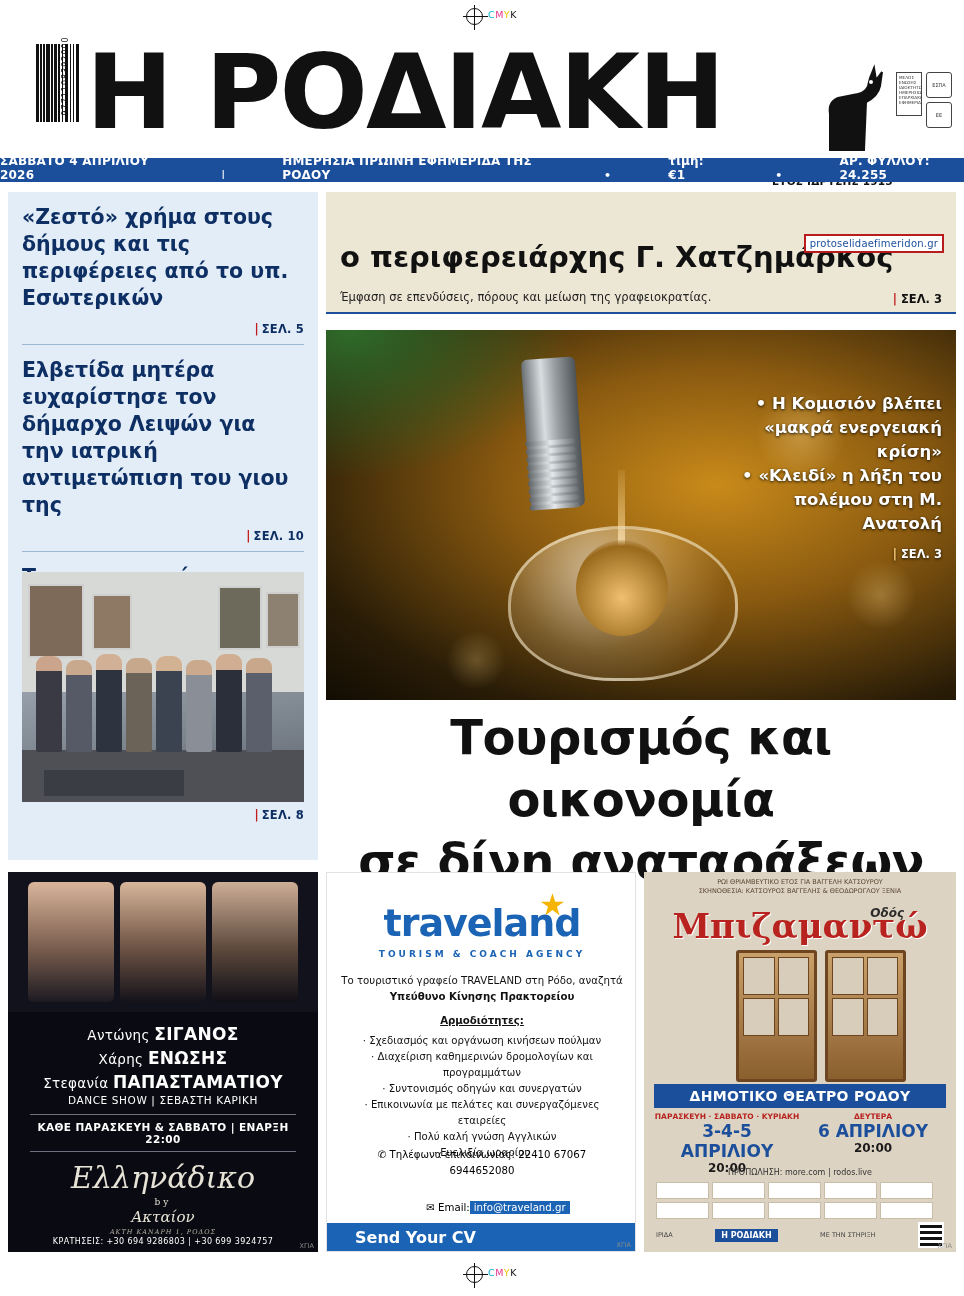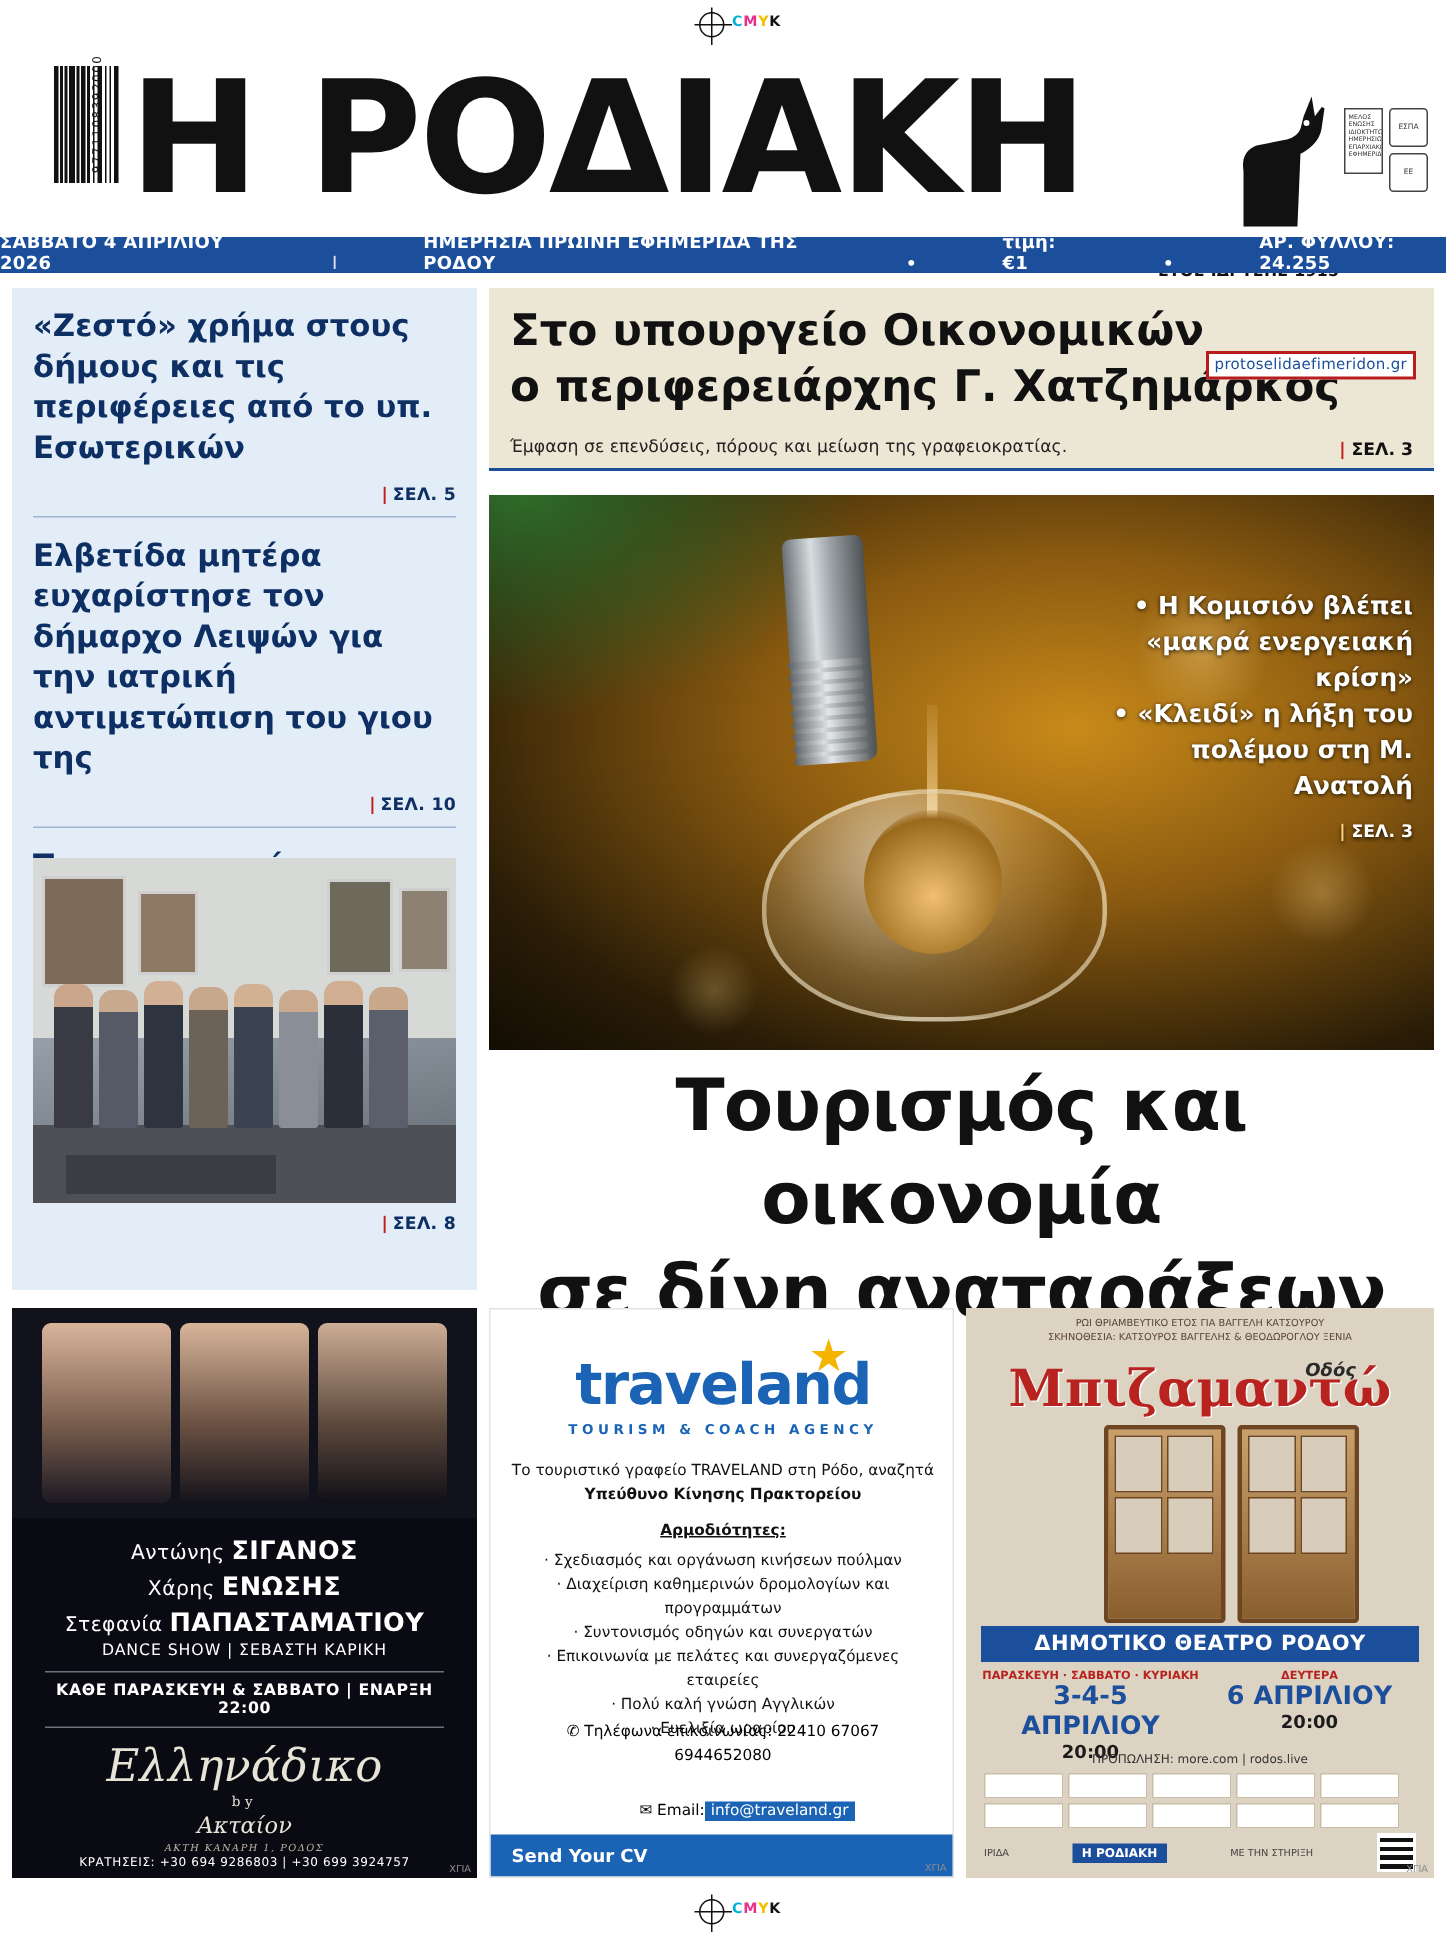--- a/index.html
+++ b/index.html
@@ -16,21 +16,21 @@
   .regmark { position: absolute; width: 46px; height: 22px; }
   .regmark .cross {
     position: absolute; left: 0; top: 2px; width: 17px; height: 17px;
     border-radius: 50%; border: 1.4px solid #111;
   }
   .regmark .cross:before, .regmark .cross:after {
     content: ""; position: absolute; background: #111;
   }
   .regmark .cross:before { left: 7px; top: -4px; width: 1.4px; height: 25px; }
   .regmark .cross:after { top: 7px; left: -4px; height: 1.4px; width: 25px; }
-  .regmark .cmyk { position: absolute; left: 22px; top: 3px; font-size: 9.5px; letter-spacing: .5px; font-weight: 700; }
+  .regmark .cmyk { position: absolute; left: 22px; top: 3px; font-size: 9.5px; letter-spacing: .5px; font-weight: 400; }
   .regmark .cmyk span:nth-child(1){ color:#00b0d8; }
   .regmark .cmyk span:nth-child(2){ color:#e8318a; }
   .regmark .cmyk span:nth-child(3){ color:#f3c000; }
   .regmark .cmyk span:nth-child(4){ color:#111; }
   #regmark-top { left: 466px; top: 6px; }
   #regmark-bottom { left: 466px; top: 1264px; }
 
   
   .masthead { position: absolute; left: 0; top: 36px; width: 964px; height: 124px; }
   .barcode { position: absolute; left: 36px; top: 8px; width: 44px; height: 90px; }
@@ -217,21 +217,21 @@
   .star { position:absolute; left: 212px; top: 14px; color:#f5b400; font-size: 30px; }
   .mid-body { position:absolute; left:14px; top:100px; width:282px; text-align:center; font-size:10.2px; line-height:16px; color:#111; }
   .mid-body .b { font-weight: 700; }
   .mid-body .u { text-decoration: underline; font-weight:700; display:block; margin:8px 0 4px; }
   .mid-body .line { display:block; }
   .mid-phone { position:absolute; left:14px; bottom:72px; width:282px; text-align:center; font-size:10.2px; line-height:16px; }
   .mid-email { position:absolute; left:30px; bottom:38px; width:282px; text-align:center; font-size:10.2px; }
   .mid-email .chip { background:#1b63b5; color:#fff; padding:1px 4px; }
   .sendcv {
     position:absolute; left:0; bottom:0; width:310px; height:28px; background:#1b63b5;
-    color:#fff; font-size:12px; font-weight:700; display:flex; align-items:center; padding-left:14px;
+    color:#fff; font-size:16px; font-weight:700; display:flex; align-items:center; padding-left:28px;
   }
   .mid-wave { position:absolute; right:-40px; top:60px; width:160px; height:320px; background:#e8f1fb; border-radius:50% 0 0 50%; transform: rotate(8deg); z-index:-1; }
 
   
   .ad-r-top { position:absolute; left:0; top:6px; width:312px; text-align:center; font-size:6.5px; color:#5a4632; line-height:9px; }
   .ad-r-title {
     position:absolute; left:0; top:34px; width:312px; text-align:center;
     font-family:"DejaVu Serif","Liberation Serif",serif; font-size: 34px; font-weight:700; color:#b8231f;
     text-shadow: 1px 1px 0 #fff;
   }
@@ -368,21 +368,21 @@
       <div style="position:absolute;left:22px;bottom:6px;width:140px;height:26px;background:#3b3d44;"></div>
     </div>
 
     <div class="photo-caption-sel selref" style="padding:0">
       <span class="bar">|</span><span>ΣΕΛ. 8</span>
     </div>
   </div>
 
   <div class="toplead">
     <h1>
-      <span>Στο υπουργείο Οικονομικών</span><br>
+      <br>
       <span>ο περιφερειάρχης Γ. Χατζημάρκος</span>
     </h1>
     <div class="watermark">protoselidaefimeridon.gr</div>
     <div class="sub">Έμφαση σε επενδύσεις, πόρους και μείωση της γραφειοκρατίας.</div>
     <div class="selref2">
       <span class="bar" style="color:#c21b1b">|</span>
       <span>ΣΕΛ. 3</span>
     </div>
   </div>
 

